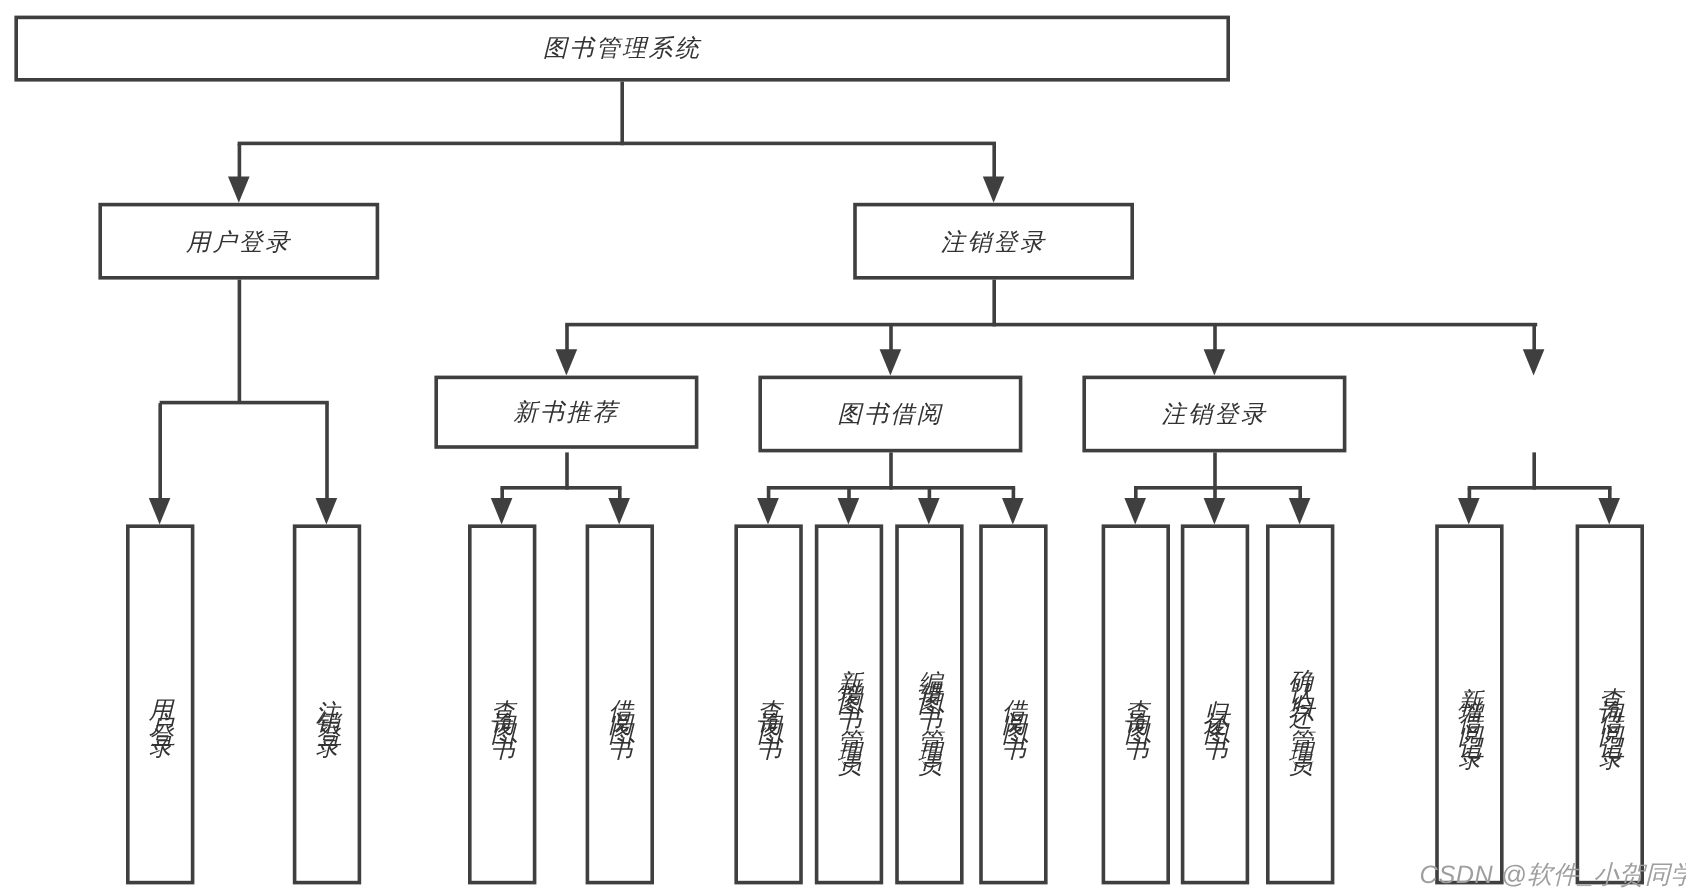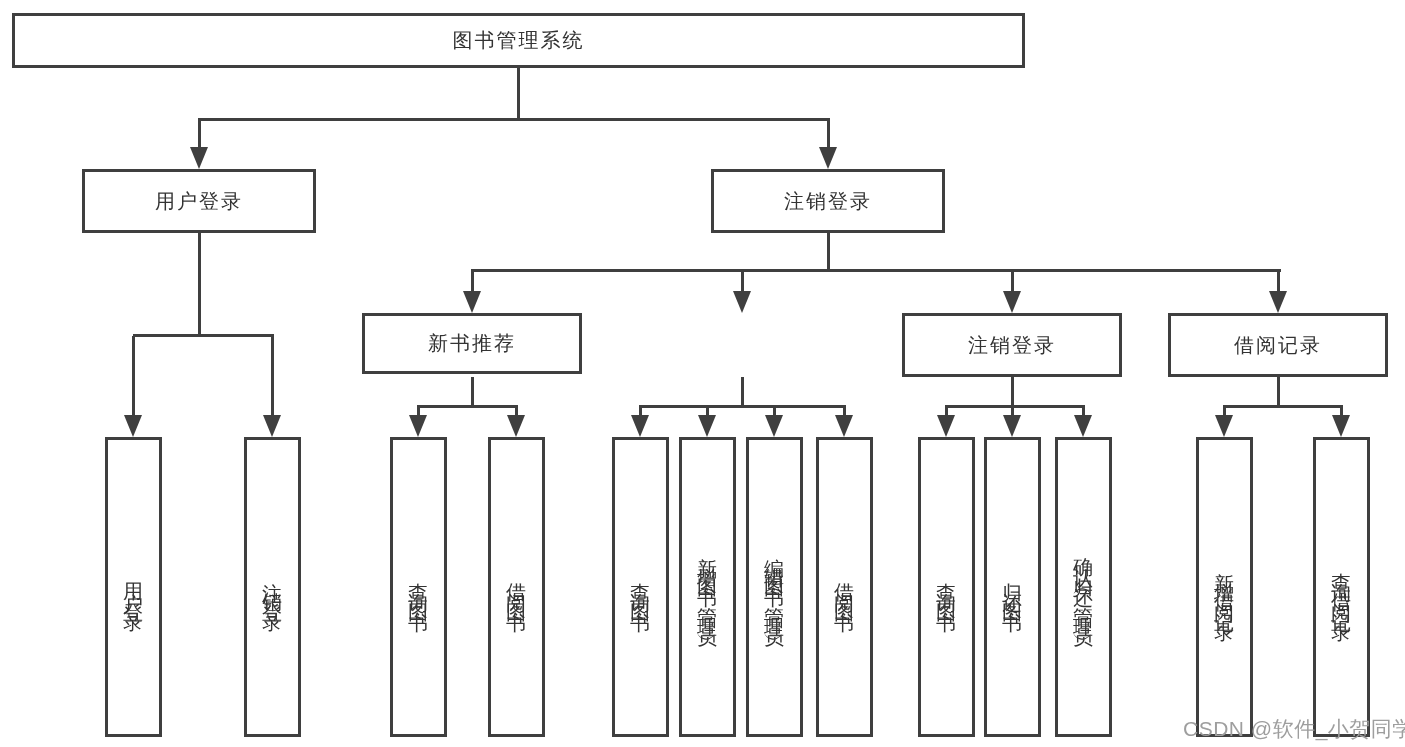--- a/index.html
+++ b/index.html
@@ -3,20 +3,21 @@
 <meta charset="utf-8">
 <style>
   html, body { margin: 0; padding: 0; }
   .stage {
     position: relative;
     width: 1405px;
     height: 747px;
     background: var(--bg, #ffffff);
     font-family: "Liberation Sans", "DejaVu Sans", sans-serif;
     overflow: hidden;
+    font-style: italic;
   }
   .node, .leaf {
     position: absolute;
     box-sizing: border-box;
     border: 3px solid var(--line, #3f3f3f);
     background: #ffffff;
     color: var(--text, #333333);
     display: flex;
     align-items: center;
     justify-content: center;
@@ -64,22 +65,22 @@
 <body>
 
 <div class="stage" style="--line: #3f3f3f; --text: #333333; --wm: #9e9e9e; --bg: #ffffff;">
 
   <div class="node" style="left:12px; top:13px; width:1013px; height:55px;">图书管理系统</div>
 
   <div class="node" style="left:82px; top:169px; width:234px; height:64px;">用户登录</div>
   <div class="node" style="left:711px; top:169px; width:234px; height:64px;">注销登录</div>
 
   <div class="node" style="left:362px; top:313px; width:220px; height:61px;">新书推荐</div>
+  <div class="node" style="left:632px; top:313px; width:220px; height:64px;">图书借阅</div>
   <div class="node" style="left:902px; top:313px; width:220px; height:64px;">注销登录</div>
-  <div class="node" style="left:1168px; top:313px; width:220px; height:64px;">借阅记录</div>
 
   <div class="leaf" style="left:105px;">用户登录</div>
   <div class="leaf" style="left:244px;">注销登录</div>
 
   <div class="leaf" style="left:390px;">查询图书</div>
   <div class="leaf" style="left:488px;">借阅图书</div>
 
   <div class="leaf" style="left:612px;">查询图书</div>
   <div class="leaf" style="left:679px;">新增图书（管理员）</div>
   <div class="leaf" style="left:746px;">编辑图书（管理员）</div>

